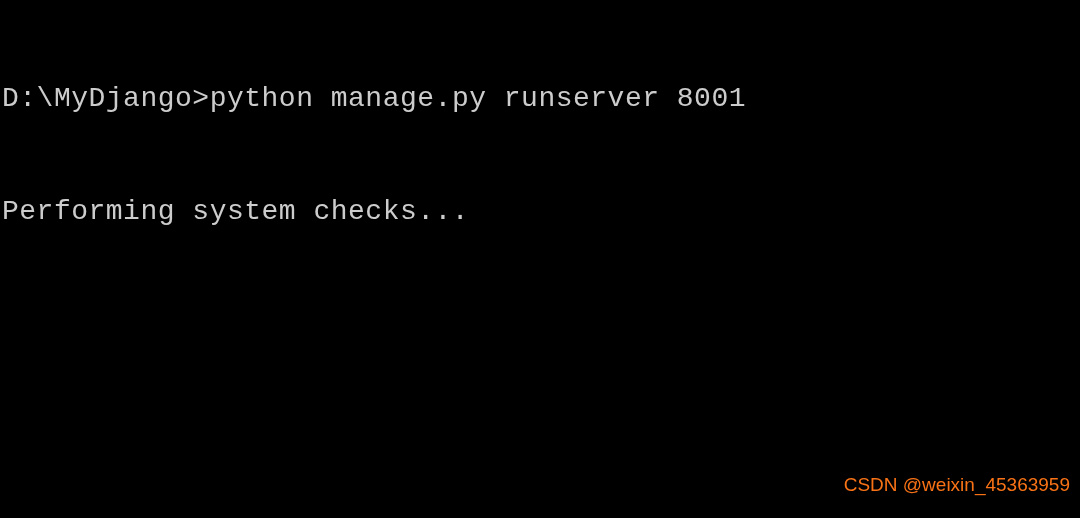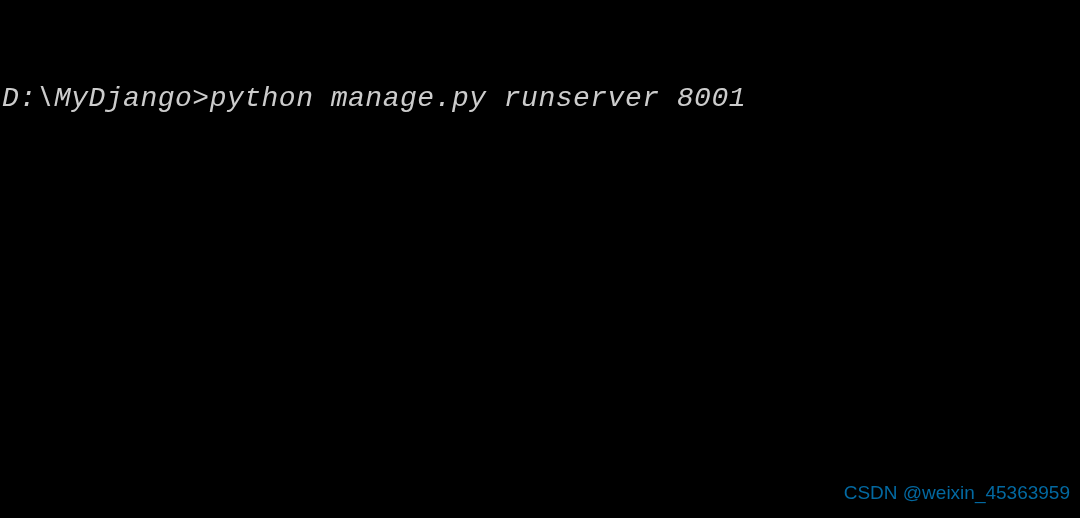--- a/index.html
+++ b/index.html
@@ -19,40 +19,40 @@
       line-height: 1.35;
       padding: 4px 2px;
       letter-spacing: 0.5px;
     }
     .terminal {
       white-space: pre-wrap;
       word-break: break-word;
     }
     .line {
       display: block;
-      font-style: italic;
     }
     .blank-line {
       height: 1.35em;
     }
     .watermark {
       position: absolute;
-      bottom: 12px;
+      bottom: 20px;
       right: 10px;
       font-size: 19px;
-      color: #0369a1;
+      color: #f97316;
       font-family: Arial, sans-serif;
       letter-spacing: 0;
     }
   </style>
 </head>
 <body>
 
 <div class="terminal">
   <span class="line"><span>D:\MyDjango&gt;</span><span>python manage.py runserver 8001</span></span>
+  <span class="line">Performing system checks...</span>
   <div class="blank-line"></div>
   
   
   
   
   
   
   
   
   

